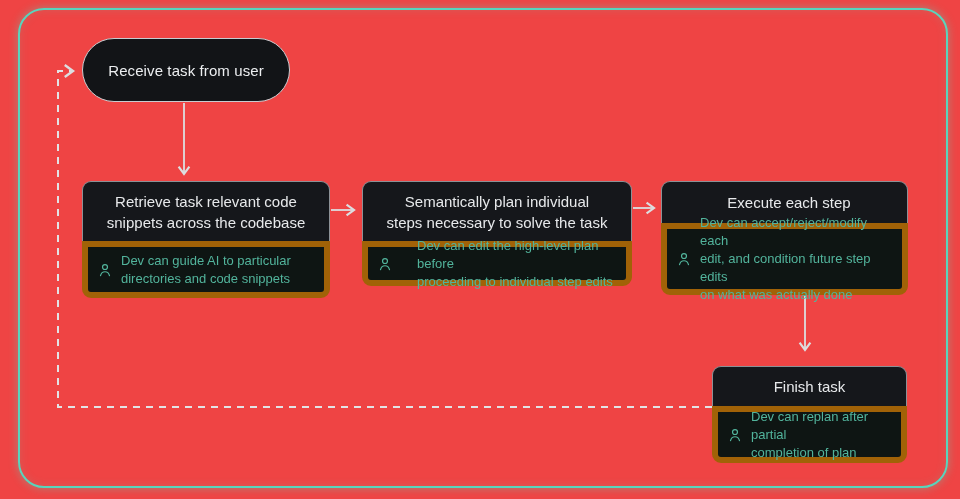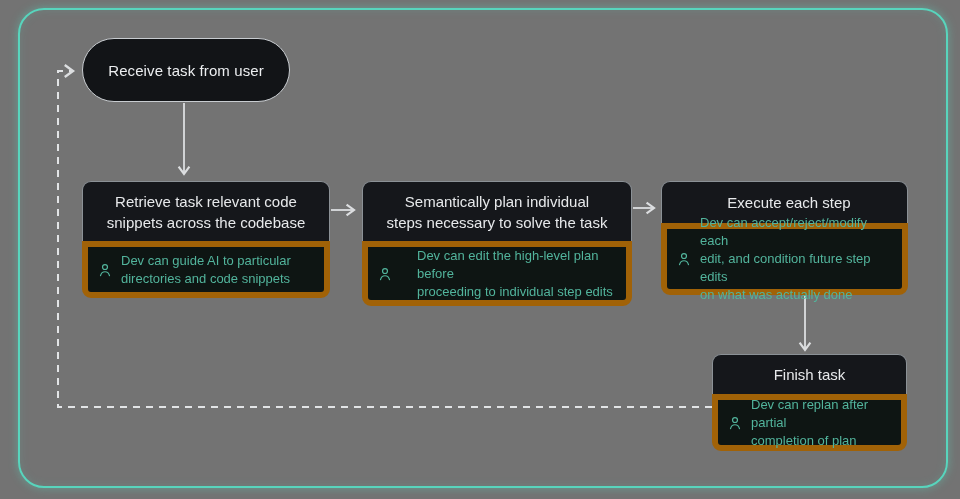--- a/index.html
+++ b/index.html
@@ -5,21 +5,21 @@
   html, body {
     margin: 0;
     padding: 0;
     background: #0a0c10;
     font-family: "Liberation Sans", "DejaVu Sans", sans-serif;
   }
   #canvas {
     position: relative;
     width: 960px;
     height: 499px;
-    background: #737373;
+    background: #ef4444;
     overflow: hidden;
   }
   
   .frame {
     position: absolute;
     left: 18px; top: 8px;
     width: 926px; height: 476px;
     border: 2px solid #58d5bd;
     border-radius: 26px;
     box-shadow: 0 0 10px rgba(88,213,189,0.45),
@@ -139,21 +139,21 @@
       <div class="note">Dev can guide AI to particular
 directories and code snippets</div>
     </div>
   </div>
 
   <div class="node" style="left:362px; top:181px; width:270px;">
     <div class="title-section" style="height:60px;">
       <div class="title">Semantically plan individual
 steps necessary to solve the task</div>
     </div>
-    <div class="note-section" style="height:65px;gap:24px;">
+    <div class="note-section" style="height:45px;gap:24px;">
       <span class="person">
         <svg viewBox="0 0 20 20" width="16" height="16" fill="none" stroke="currentColor" stroke-width="1.5">
           <circle cx="10" cy="6.3" r="3.1"></circle>
           <path d="M4.4 17c.8-3.2 2.9-4.8 5.6-4.8s4.8 1.6 5.6 4.8" stroke-linecap="round"></path>
         </svg>
       </span>
       <div class="note">Dev can edit the high-level plan before
 proceeding to individual step edits</div>
     </div>
   </div>
@@ -168,21 +168,21 @@
           <circle cx="10" cy="6.3" r="3.1"></circle>
           <path d="M4.4 17c.8-3.2 2.9-4.8 5.6-4.8s4.8 1.6 5.6 4.8" stroke-linecap="round"></path>
         </svg>
       </span>
       <div class="note">Dev can accept/reject/modify each
 edit, and condition future step edits
 on what was actually done</div>
     </div>
   </div>
 
-  <div class="node" style="left:712px; top:354px; width:195px;">
+  <div class="node" style="left:712px; top:366px; width:195px;">
     <div class="title-section" style="height:40px;">
       <div class="title">Finish task</div>
     </div>
     <div class="note-section" style="height:57px;">
       <span class="person">
         <svg viewBox="0 0 20 20" width="16" height="16" fill="none" stroke="currentColor" stroke-width="1.5">
           <circle cx="10" cy="6.3" r="3.1"></circle>
           <path d="M4.4 17c.8-3.2 2.9-4.8 5.6-4.8s4.8 1.6 5.6 4.8" stroke-linecap="round"></path>
         </svg>
       </span>

